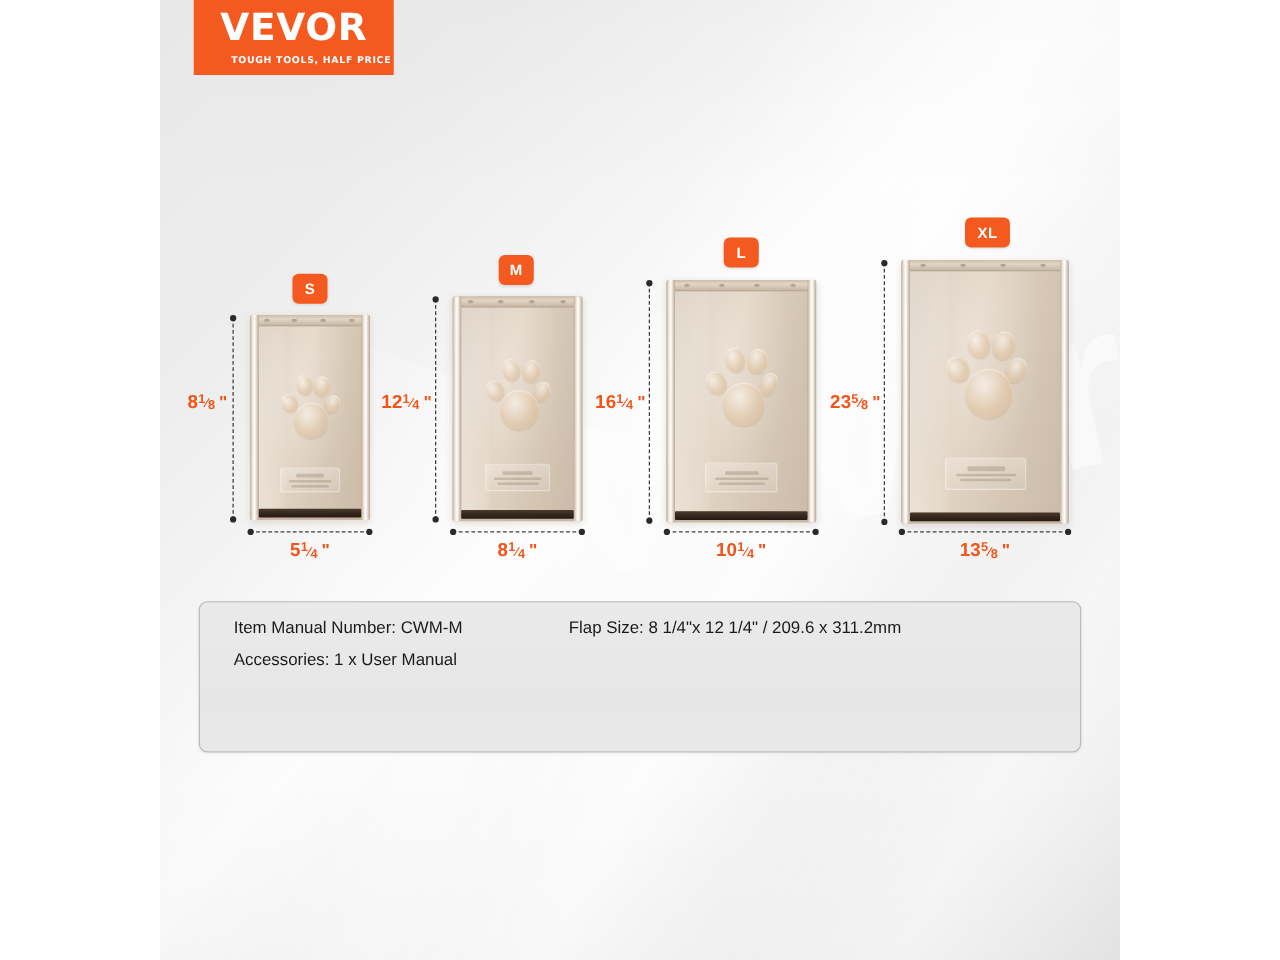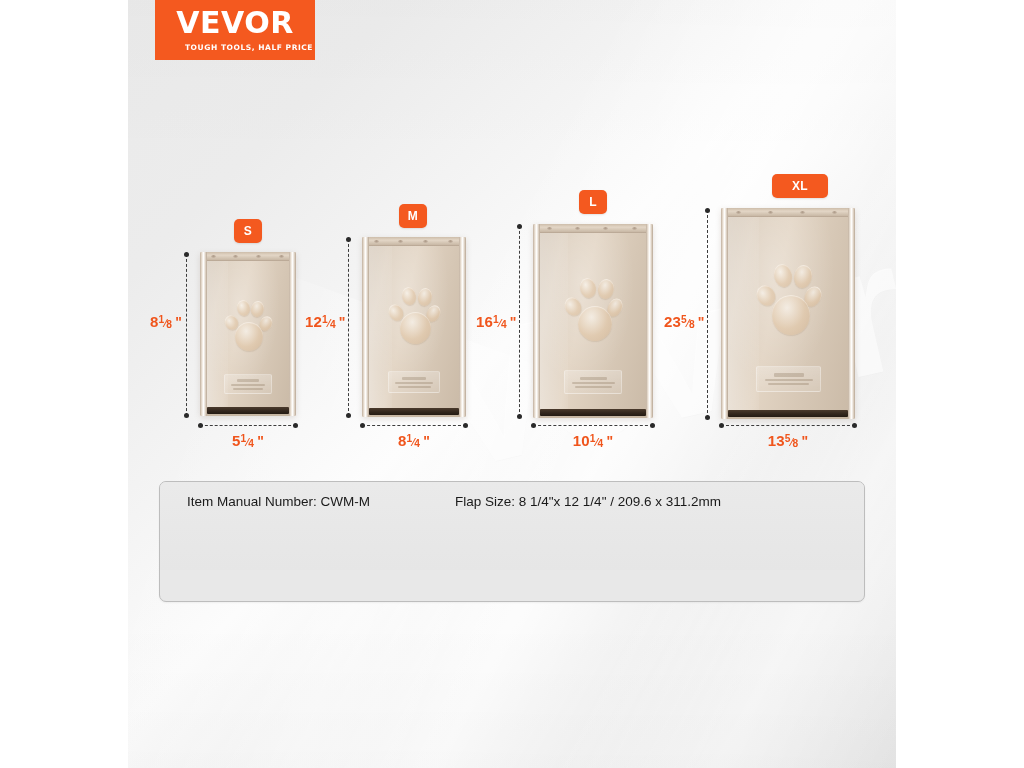--- a/index.html
+++ b/index.html
@@ -326,21 +326,21 @@
       16<span class="frac"><sup>1</sup>⁄<sub>4</sub></span><span class="inch-mark">"</span>
     </div>
 
     <div class="dim-h" style="left:533px; top:425px; width:120px;"></div>
     <div class="dim-label dim-label-h" style="left:593px; top:432px;">
       10<span class="frac"><sup>1</sup>⁄<sub>4</sub></span><span class="inch-mark">"</span>
     </div>
   </div>
 
   <div class="product">
-    <div class="size-badge" style="left:772px; top:174px; width:56px; height:24px;">XL</div>
+    <div class="size-badge" style="left:772px; top:174px; width:36px; height:24px;">XL</div>
 
     <div class="door" style="left:721px; top:208px; width:134px; height:211px;">
       <div class="flap" style="left:7px; right:7px; top:9px; bottom:9px;">
         <div class="flap-sheen"></div>
       </div>
       <div class="paw" style="left:35px; top:56px; width:65px; height:74px;">
         <div class="pad" style="left:18px; top:0;   width:18px; height:23px; transform:rotate(-12deg);"></div>
         <div class="pad" style="left:38px; top:1px; width:18px; height:23px; transform:rotate(10deg);"></div>
         <div class="pad" style="left:1px;  top:21px;width:18px; height:21px; transform:rotate(-28deg);"></div>
         <div class="pad" style="left:49px; top:22px;width:16px; height:21px; transform:rotate(26deg);"></div>
@@ -370,20 +370,21 @@
     <div class="dim-h" style="left:721px; top:425px; width:134px;"></div>
     <div class="dim-label dim-label-h" style="left:788px; top:432px;">
       13<span class="frac"><sup>5</sup>⁄<sub>8</sub></span><span class="inch-mark">"</span>
     </div>
   </div>
 
   <div id="spec">
     <div id="spec-body">
       <div class="spec-col" id="spec-col-left">
         <div class="spec-item">Item Manual Number: CWM-M</div>
+        <div class="spec-item">Accessories: 1  x User Manual</div>
       </div>
       <div class="spec-col" id="spec-col-right">
         <div class="spec-item">Flap Size: 8 1/4"x 12 1/4" / 209.6 x 311.2mm</div>
       </div>
     </div>
   </div>
 
 </div>
 
 </body></html>

